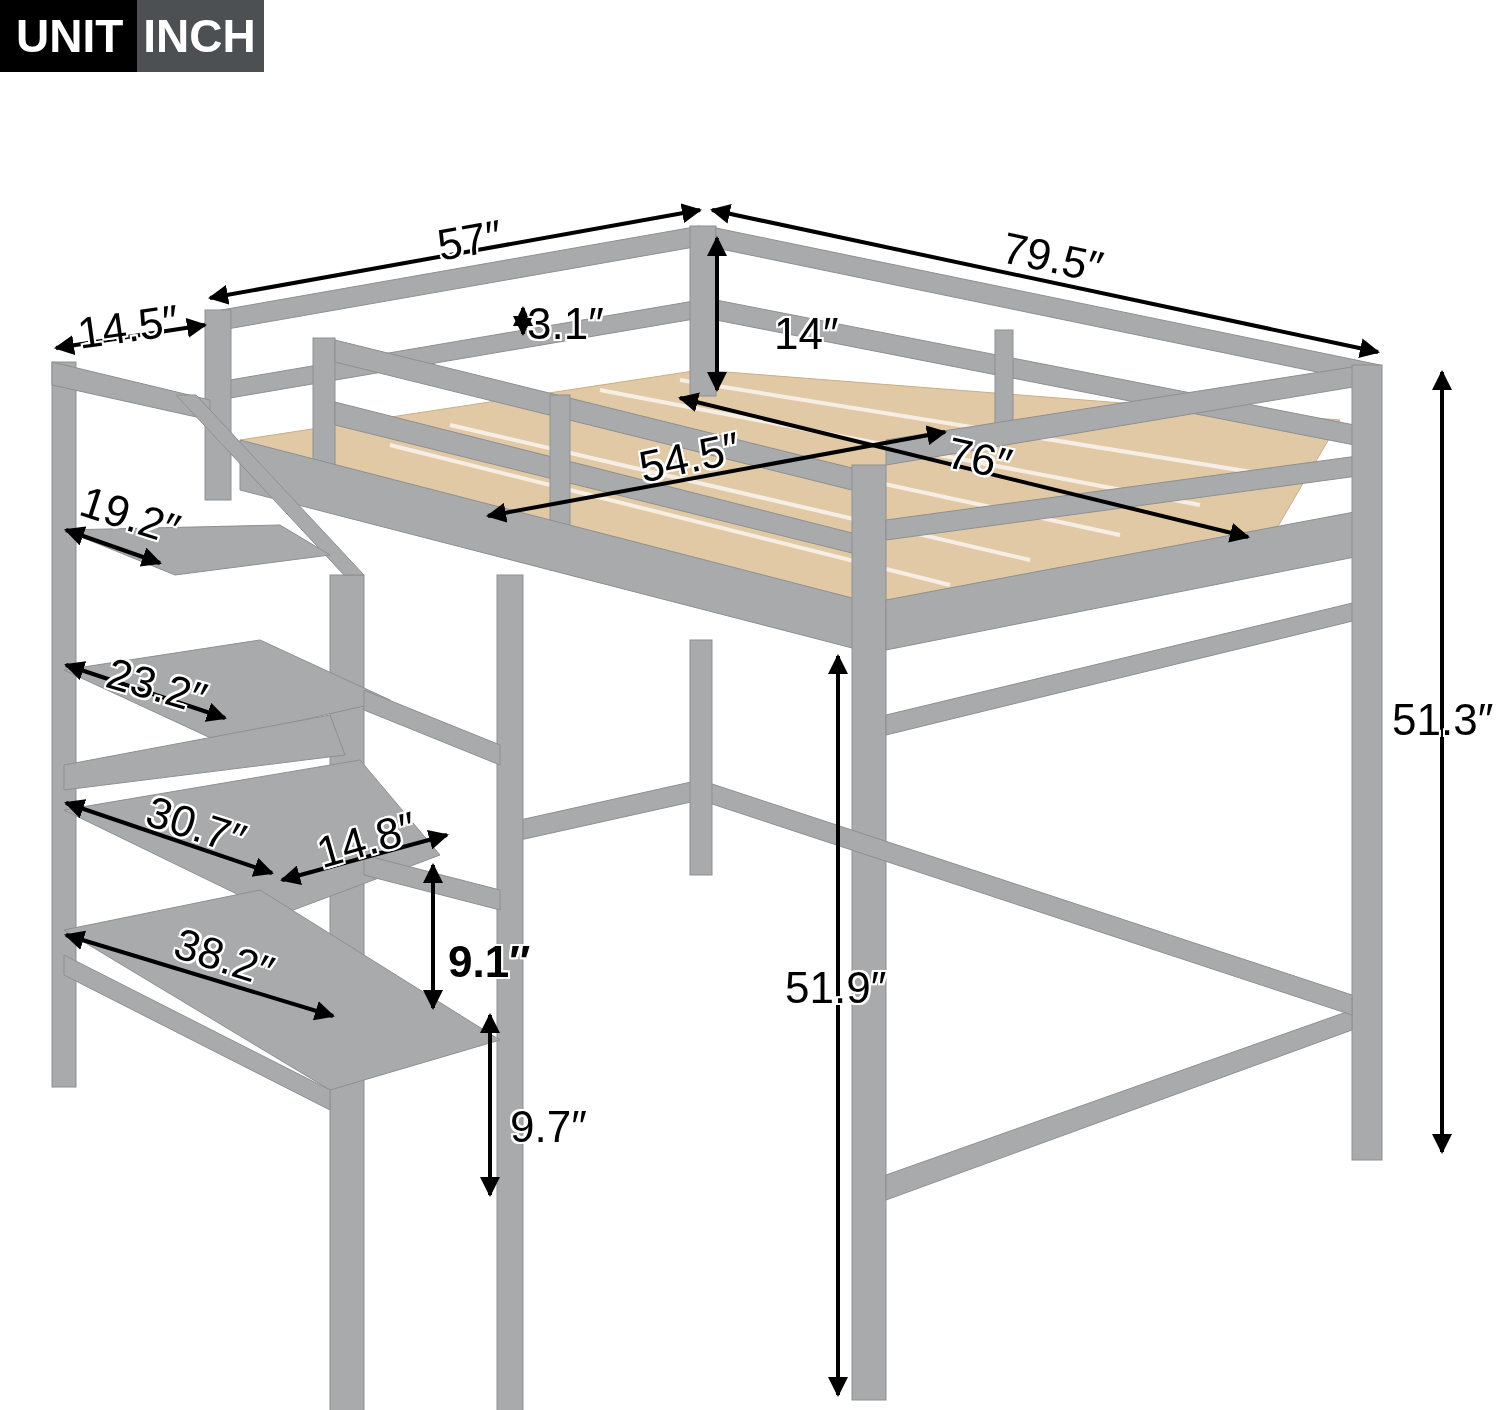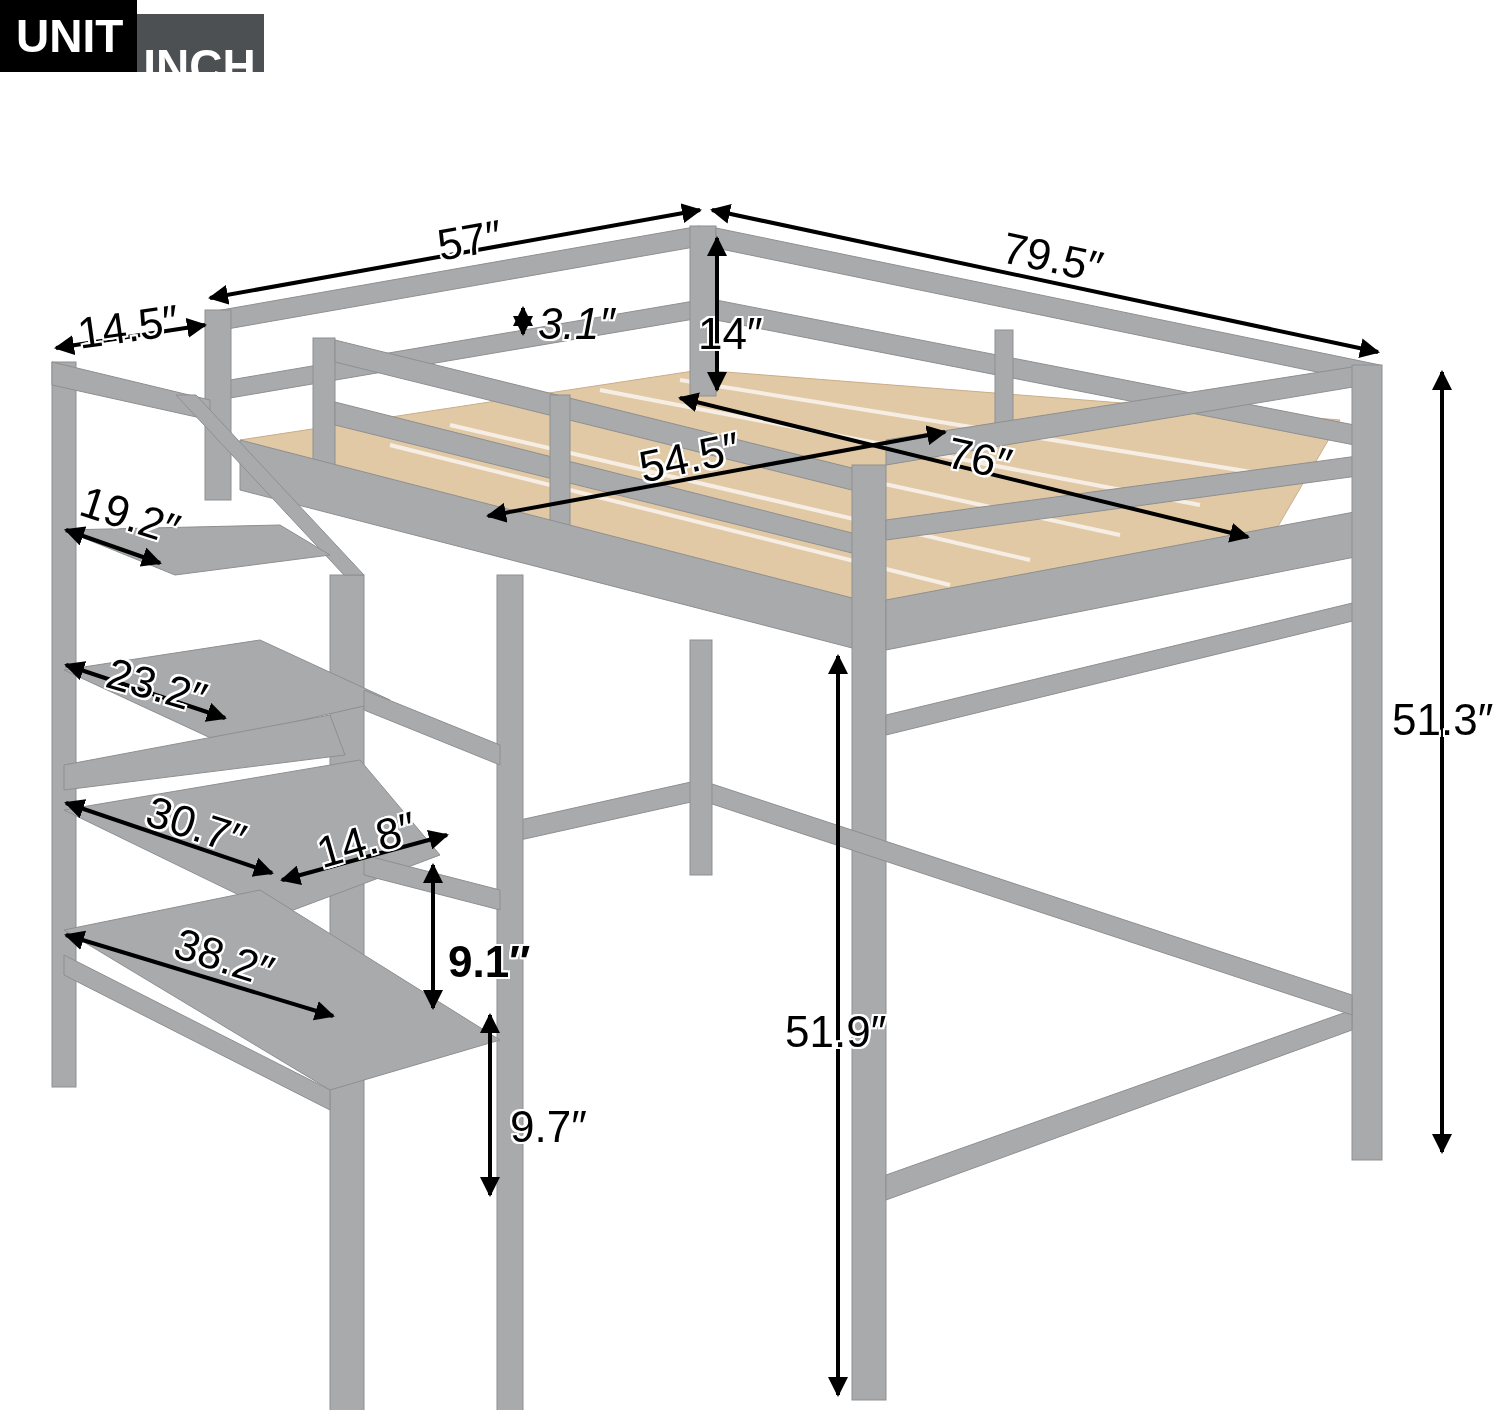--- a/index.html
+++ b/index.html
@@ -1,19 +1,19 @@
 <!DOCTYPE html>
 <html><head>
 <meta charset="utf-8">
 <style>
   html, body { margin: 0; padding: 0; background: #ffffff; }
   body { width: 1500px; height: 1410px; position: relative; overflow: hidden; font-family: "Liberation Sans", sans-serif; }
   .unit-badge { position: absolute; left: 0; top: 0; height: 72px; display: flex; }
   .unit-badge .u { background: #000; color: #fff; font-weight: bold; font-size: 46px; line-height: 72px; padding: 0 14px 0 16px; letter-spacing: 0; }
-  .unit-badge .i { background: #4d5053; color: #fff; font-weight: bold; font-size: 46px; line-height: 72px; padding: 16px 8px 0 6px; margin-top: 14px; }
+  .unit-badge .i { background: #4d5053; color: #fff; font-weight: bold; font-size: 46px; line-height: 72px; padding: 0 8px 0 6px; }
   svg.diagram { position: absolute; left: 0; top: 0; }
   .lbl { position: absolute; font-family: "Liberation Sans", sans-serif; font-size: 44px; color: #000; white-space: nowrap; line-height: 1; transform-origin: left center;
          text-shadow: -2px -2px 0 #fff, 2px -2px 0 #fff, -2px 2px 0 #fff, 2px 2px 0 #fff, 0 2px 0 #fff, 0 -2px 0 #fff, 2px 0 0 #fff, -2px 0 0 #fff; }
 </style>
 </head>
 <body>
 
 <div class="unit-badge">
   <div class="u">UNIT</div>
   <div class="i">INCH</div>
@@ -102,24 +102,24 @@
     <line x1="433" y1="865" x2="433" y2="1008"></line>
     <line x1="490" y1="1015" x2="490" y2="1195"></line>
     <line x1="838" y1="656" x2="838" y2="1395"></line>
   </g>
 </svg>
 
 <div class="lbl" style="left:438px; top:224px; transform:rotate(-10deg);">57″</div>
 <div class="lbl" style="left:1003px; top:225px; transform:rotate(12deg);">79.5″</div>
 <div class="lbl" style="left:1392px; top:698px;">51.3″</div>
 <div class="lbl" style="left:78px; top:312px; transform:rotate(-8deg);">14.5″</div>
-<div class="lbl" style="left:538px; top:302px;font-style:italic;">3.1″</div>
-<div class="lbl" style="left:698px; top:312px;">14″</div>
+<div class="lbl" style="left:527px; top:302px;">3.1″</div>
+<div class="lbl" style="left:774px; top:312px;">14″</div>
 <div class="lbl" style="left:640px; top:446px; transform:rotate(-12deg);">54.5″</div>
 <div class="lbl" style="left:948px; top:430px; transform:rotate(12deg);">76″</div>
 <div class="lbl" style="left:82px; top:478px; transform:rotate(18deg);">19.2″</div>
 <div class="lbl" style="left:108px; top:650px; transform:rotate(16deg);">23.2″</div>
 <div class="lbl" style="left:148px; top:788px; transform:rotate(18deg);">30.7″</div>
 <div class="lbl" style="left:318px; top:832px; transform:rotate(-16deg);">14.8″</div>
 <div class="lbl" style="left:176px; top:920px; transform:rotate(18deg);">38.2″</div>
 <div class="lbl" style="left:448px; top:940px;font-weight:bold;">9.1″</div>
 <div class="lbl" style="left:510px; top:1105px;text-align:right;">9.7″</div>
-<div class="lbl" style="left:785px; top:1010px;text-align:right;">51.9″</div>
+<div class="lbl" style="left:785px; top:966px;text-align:right;">51.9″</div>
 
 </body></html>

